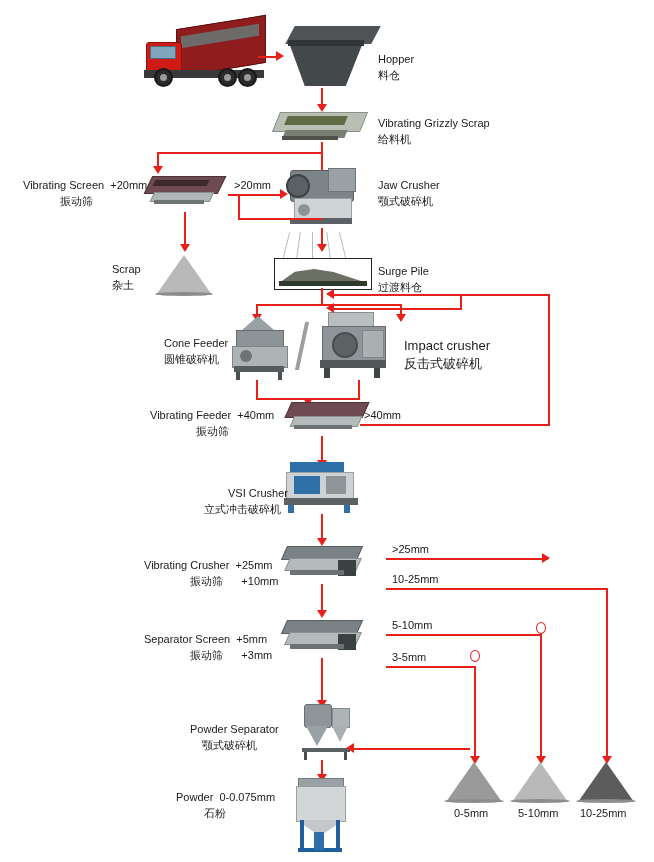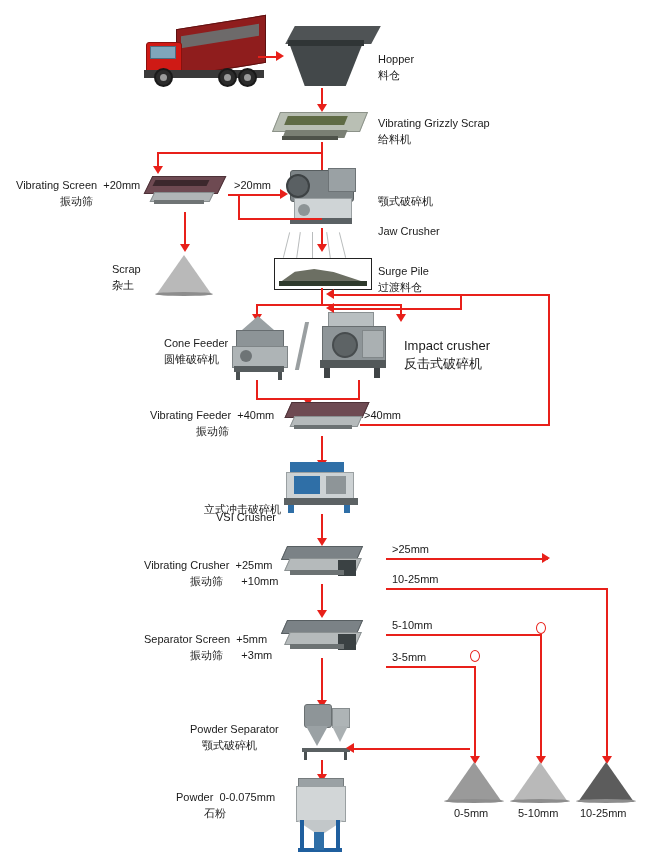--- a/index.html
+++ b/index.html
@@ -81,36 +81,36 @@
   <div class="arrow vline" style="left:157px;top:152px;height:16px;"></div>
   <div class="arrow hline" style="left:157px;top:152px;width:164px;"></div>
   <div class="head-down" style="left:153px;top:166px;"></div>
 
   <div class="node" style="left:148px;top:172px;width:80px;height:36px;">
     <div style="position:absolute;left:0;top:4px;width:72px;height:16px;background:#6e4a52;transform:skewX(-26deg);border:1px solid #4d3238;"></div>
     <div style="position:absolute;left:6px;top:8px;width:54px;height:6px;background:#3c282d;transform:skewX(-26deg);"></div>
     <div style="position:absolute;left:4px;top:20px;width:58px;height:8px;background:#b0b5b6;transform:skewX(-26deg);border:1px solid #888e8f;"></div>
     <div style="position:absolute;left:6px;top:28px;width:50px;height:4px;background:#6f7475;"></div>
   </div>
-  <div class="lbl" style="left:16px;top:178px;">Vibrating Screen  +20mm</div>
+  <div class="lbl" style="left:23px;top:178px;">Vibrating Screen  +20mm</div>
   <div class="lbl" style="left:60px;top:194px;">振动筛</div>
 
   <div class="lbl" style="left:234px;top:178px;">&gt;20mm</div>
   <div class="arrow hline" style="left:228px;top:194px;width:56px;"></div>
   <div class="head-right" style="left:280px;top:189px;"></div>
 
   <div class="node" style="left:284px;top:166px;width:80px;height:62px;">
     <div style="position:absolute;left:6px;top:4px;width:62px;height:30px;background:#7d8487;border:1px solid #585e60;border-radius:3px;"></div>
     <div style="position:absolute;left:2px;top:8px;width:20px;height:20px;border-radius:50%;background:#5a6063;border:2px solid #3d4244;"></div>
     <div style="position:absolute;left:44px;top:2px;width:26px;height:22px;background:#9aa1a4;border:1px solid #6d7376;"></div>
     <div style="position:absolute;left:10px;top:32px;width:56px;height:22px;background:#cfd4d6;border:1px solid #9aa0a2;"></div>
     <div style="position:absolute;left:14px;top:38px;width:12px;height:12px;border-radius:50%;background:#8d9496;"></div>
     <div style="position:absolute;left:6px;top:52px;width:62px;height:6px;background:#5b6164;"></div>
   </div>
-  <div class="lbl" style="left:378px;top:178px;margin-top:46px;">Jaw Crusher</div>
+  <div class="lbl" style="left:378px;top:178px;">Jaw Crusher</div>
   <div class="lbl" style="left:378px;top:194px;">颚式破碎机</div>
 
   <div class="arrow vline" style="left:184px;top:212px;height:34px;"></div>
   <div class="head-down" style="left:180px;top:244px;"></div>
 
   <div class="cone" style="left:156px;top:255px;"></div>
   <div class="cone-base" style="left:155px;top:292px;width:58px;"></div>
   <div class="lbl" style="left:112px;top:262px;">Scrap</div>
   <div class="lbl" style="left:112px;top:278px;">杂土</div>
 
@@ -194,21 +194,21 @@
 
   <div class="node" style="left:282px;top:462px;width:90px;height:52px;">
     <div style="position:absolute;left:8px;top:0;width:54px;height:10px;background:#2f6fa7;"></div>
     <div style="position:absolute;left:4px;top:10px;width:66px;height:26px;background:#cdd2d4;border:1px solid #9aa0a2;"></div>
     <div style="position:absolute;left:12px;top:14px;width:26px;height:18px;background:#2f6fa7;"></div>
     <div style="position:absolute;left:44px;top:14px;width:20px;height:18px;background:#8e9598;"></div>
     <div style="position:absolute;left:2px;top:36px;width:74px;height:7px;background:#5c6264;"></div>
     <div style="position:absolute;left:6px;top:43px;width:6px;height:8px;background:#2f6fa7;"></div>
     <div style="position:absolute;left:62px;top:43px;width:6px;height:8px;background:#2f6fa7;"></div>
   </div>
-  <div class="lbl" style="left:216px;top:486px;margin-top:24px;">VSI Crusher</div>
+  <div class="lbl" style="left:228px;top:486px;">VSI Crusher</div>
   <div class="lbl" style="left:204px;top:502px;">立式冲击破碎机</div>
 
   <div class="arrow vline" style="left:321px;top:514px;height:26px;"></div>
   <div class="head-down" style="left:317px;top:538px;"></div>
 
   <div class="node" style="left:284px;top:544px;width:90px;height:38px;">
     <div style="position:absolute;left:0;top:2px;width:74px;height:12px;background:#7b8286;transform:skewX(-24deg);border:1px solid #585f62;"></div>
     <div style="position:absolute;left:3px;top:14px;width:70px;height:11px;background:#b5babb;transform:skewX(-24deg);border:1px solid #8b9192;"></div>
     <div style="position:absolute;left:54px;top:16px;width:18px;height:16px;background:#3a4143;"></div>
     <div style="position:absolute;left:6px;top:26px;width:54px;height:5px;background:#6c7273;"></div>

